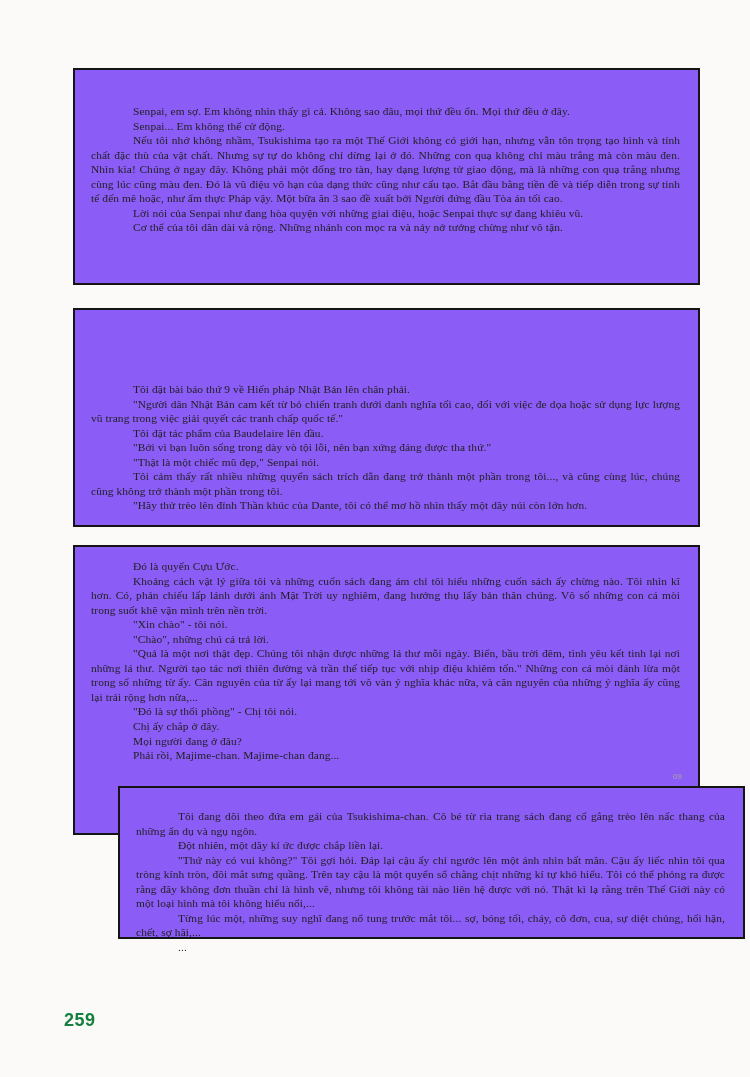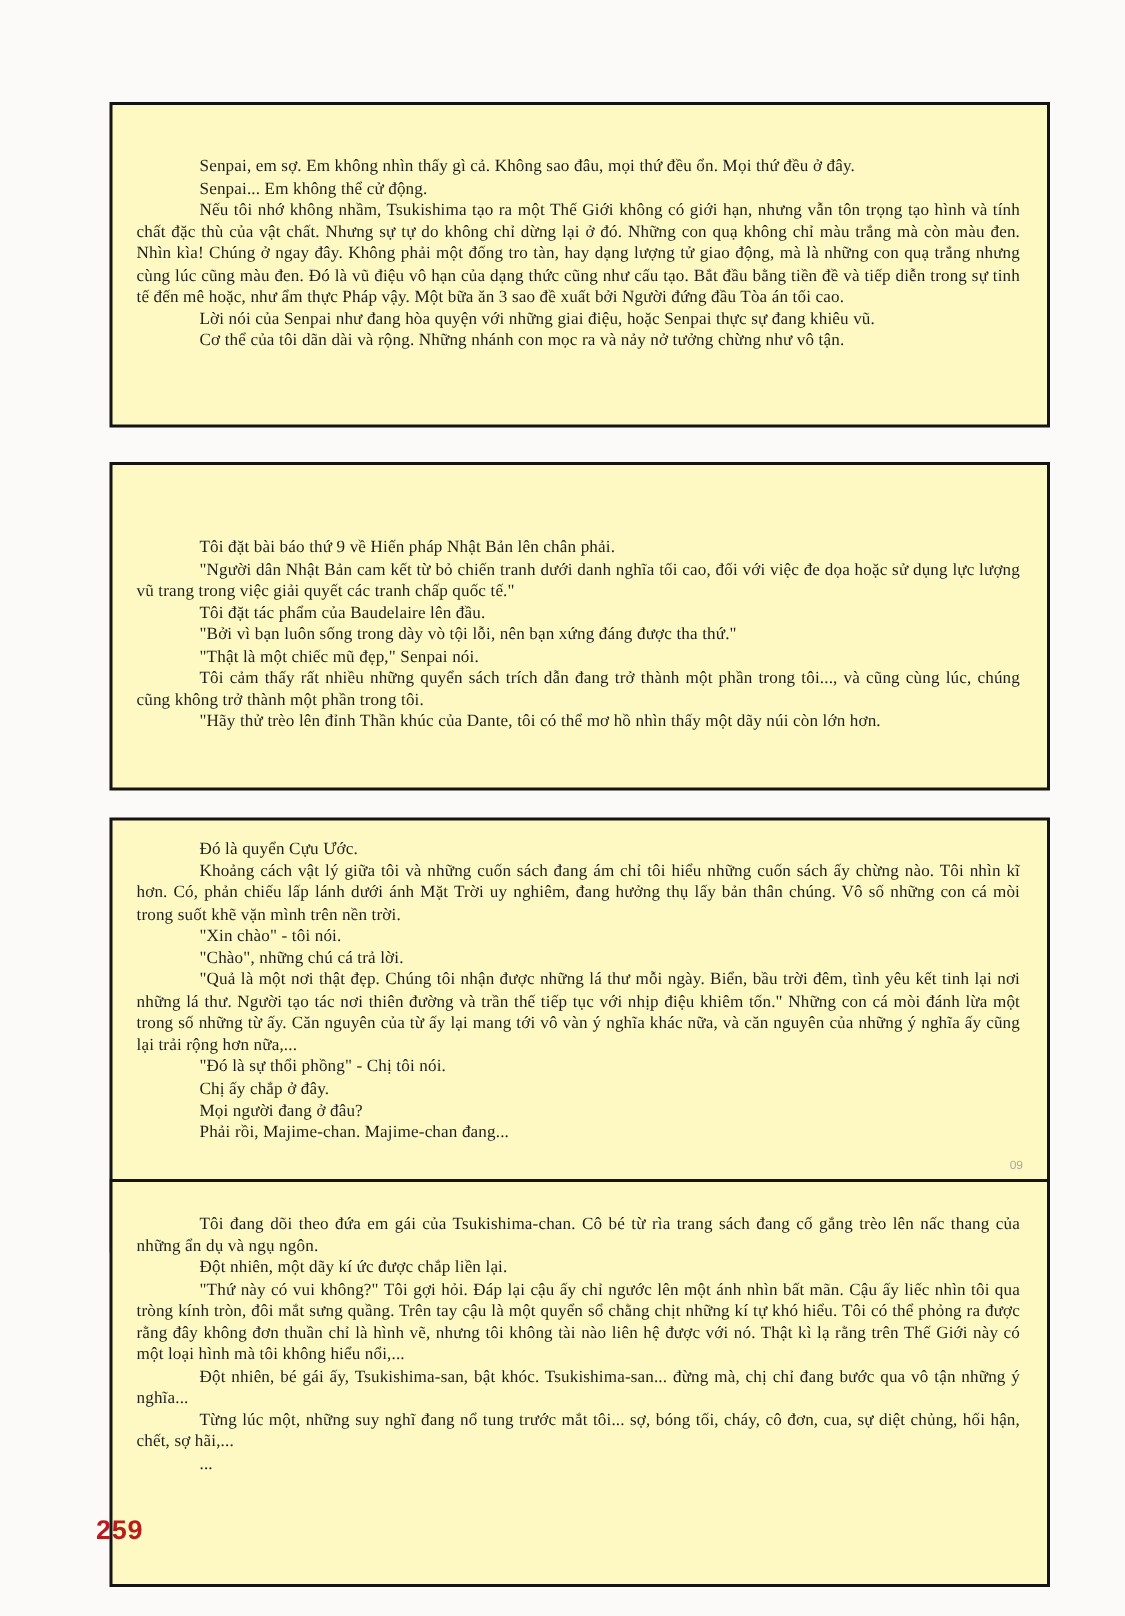--- a/index.html
+++ b/index.html
@@ -13,51 +13,51 @@
   }
   .page {
     position: absolute;
     inset: 0;
   }
   .text-box {
     position: absolute;
     left: 73px;
     width: 627px;
     border: 2px solid #141414;
-    background: #fef9c3;
+    background: #8b5cf6;
     padding: 0 18px 0 16px;
     color: #1f1f1f;
     font-size: 11.4px;
     line-height: 14.55px;
     text-align: justify;
   }
   .text-box .para {
     text-indent: 42px;
     letter-spacing: 0.1px;
   }
   #box1 { top: 68px;  height: 217px; padding-top: 34px; }
-  #box2 { top: 308px; height: 219px; padding-top: 48px; }
+  #box2 { top: 308px; height: 219px; padding-top: 72px; }
   #box3 { top: 545px; height: 290px; padding-top: 12px; }
-  #box4 { top: 786px; height: 272px; padding-top: 21px; }
+  #box4 { top: 786px; height: 153px; padding-top: 21px; margin-left: 45px; }
   .side-marker {
     position: absolute;
     top: 772px;
     right: 68px;
     font-size: 8px;
     color: #a9a6a2;
     font-family: "Liberation Sans", sans-serif;
   }
   .page-number {
     position: absolute;
     left: 64px;
     top: 1010px;
     font-family: "Liberation Sans", "DejaVu Sans", sans-serif;
     font-weight: bold;
     font-size: 18px;
-    color: #b91c1c;
+    color: #15803d;
     letter-spacing: 0.5px;
   }
 </style>
 </head>
 <body>
 
 <div class="page">
 
   <div class="text-box" id="box1">
       <p class="para">Senpai, em sợ. Em không nhìn thấy gì cả. Không sao đâu, mọi thứ đều ổn. Mọi thứ đều ở đây.</p>
@@ -88,20 +88,19 @@
       <p class="para">Mọi người đang ở đâu?</p>
       <p class="para">Phải rồi, Majime-chan. Majime-chan đang...</p>
     </div>
 
   <span class="side-marker">09</span>
 
   <div class="text-box" id="box4">
       <p class="para">Tôi đang dõi theo đứa em gái của Tsukishima-chan. Cô bé từ rìa trang sách đang cố gắng trèo lên nấc thang của những ẩn dụ và ngụ ngôn.</p>
       <p class="para">Đột nhiên, một dãy kí ức được chắp liền lại.</p>
       <p class="para">"Thứ này có vui không?" Tôi gợi hỏi. Đáp lại cậu ấy chỉ ngước lên một ánh nhìn bất mãn. Cậu ấy liếc nhìn tôi qua tròng kính tròn, đôi mắt sưng quầng. Trên tay cậu là một quyển sổ chằng chịt những kí tự khó hiểu. Tôi có thể phỏng ra được rằng đây không đơn thuần chỉ là hình vẽ, nhưng tôi không tài nào liên hệ được với nó. Thật kì lạ rằng trên Thế Giới này có một loại hình mà tôi không hiểu nổi,...</p>
-      <p class="para">Đột nhiên, bé gái ấy, Tsukishima-san, bật khóc. Tsukishima-san... đừng mà, chị chỉ đang bước qua vô tận những ý nghĩa...</p>
       <p class="para">Từng lúc một, những suy nghĩ đang nổ tung trước mắt tôi... sợ, bóng tối, cháy, cô đơn, cua, sự diệt chủng, hối hận, chết, sợ hãi,...</p>
       <p class="para">...</p>
     </div>
 
   <div class="page-number">259</div>
 
 </div>
 
 </body></html>

